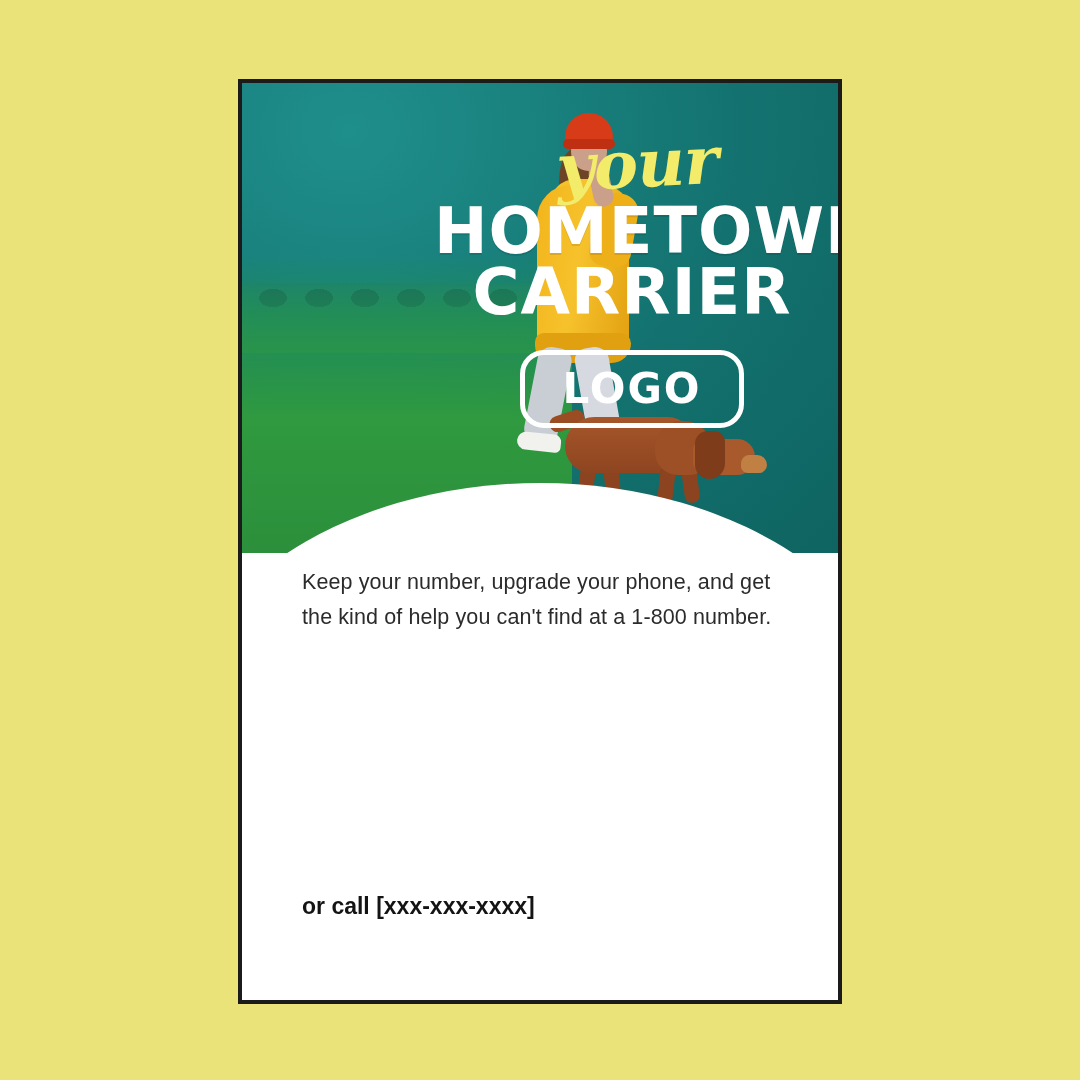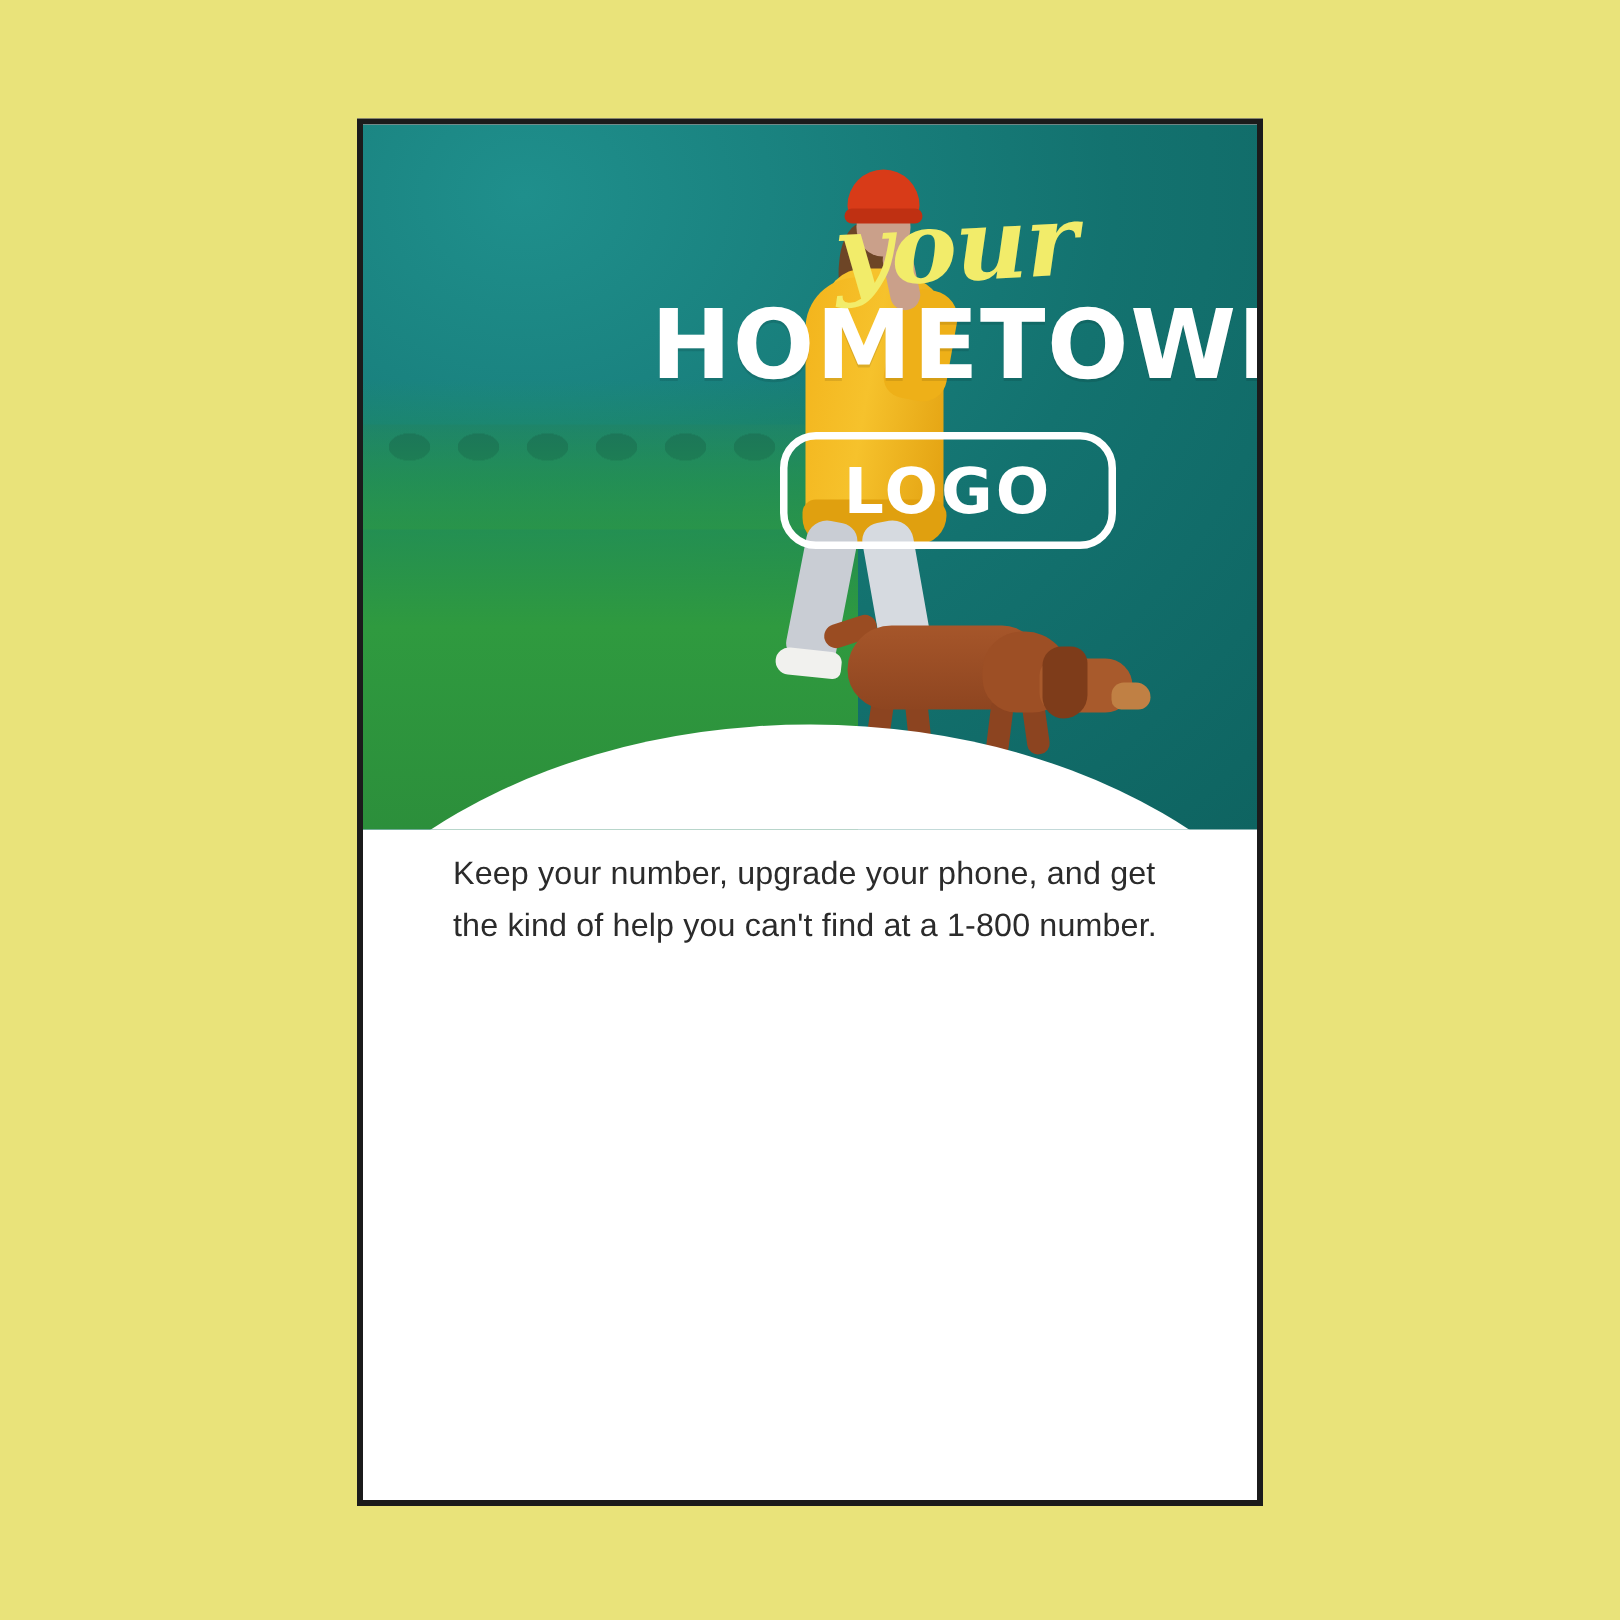--- a/index.html
+++ b/index.html
@@ -312,29 +312,31 @@
         <div class="dog-chest"></div>
         <div class="dog-collar"></div>
         <div class="dog-head"></div>
         <div class="dog-ear"></div>
         <div class="dog-snout"></div>
       </div>
 
       <div class="hero-text">
         <div class="script-your">your</div>
         <div class="headline-1">HOMETOWN</div>
+        <div class="headline-2">CARRIER</div>
         <div class="logo-box">LOGO</div>
       </div>
 
       <div class="curve"></div>
     </div>
 
     <div class="body-area"></div>
 
     <div class="copy">
       <p>Keep your number, upgrade your phone, and get the kind of help you can't find at a 1-800 number.</p>
     </div>
 
     <div class="cta">
+      <div>or call [xxx-xxx-xxxx]</div>
     </div>
 
   </div>
 </div>
 
 </body></html>

